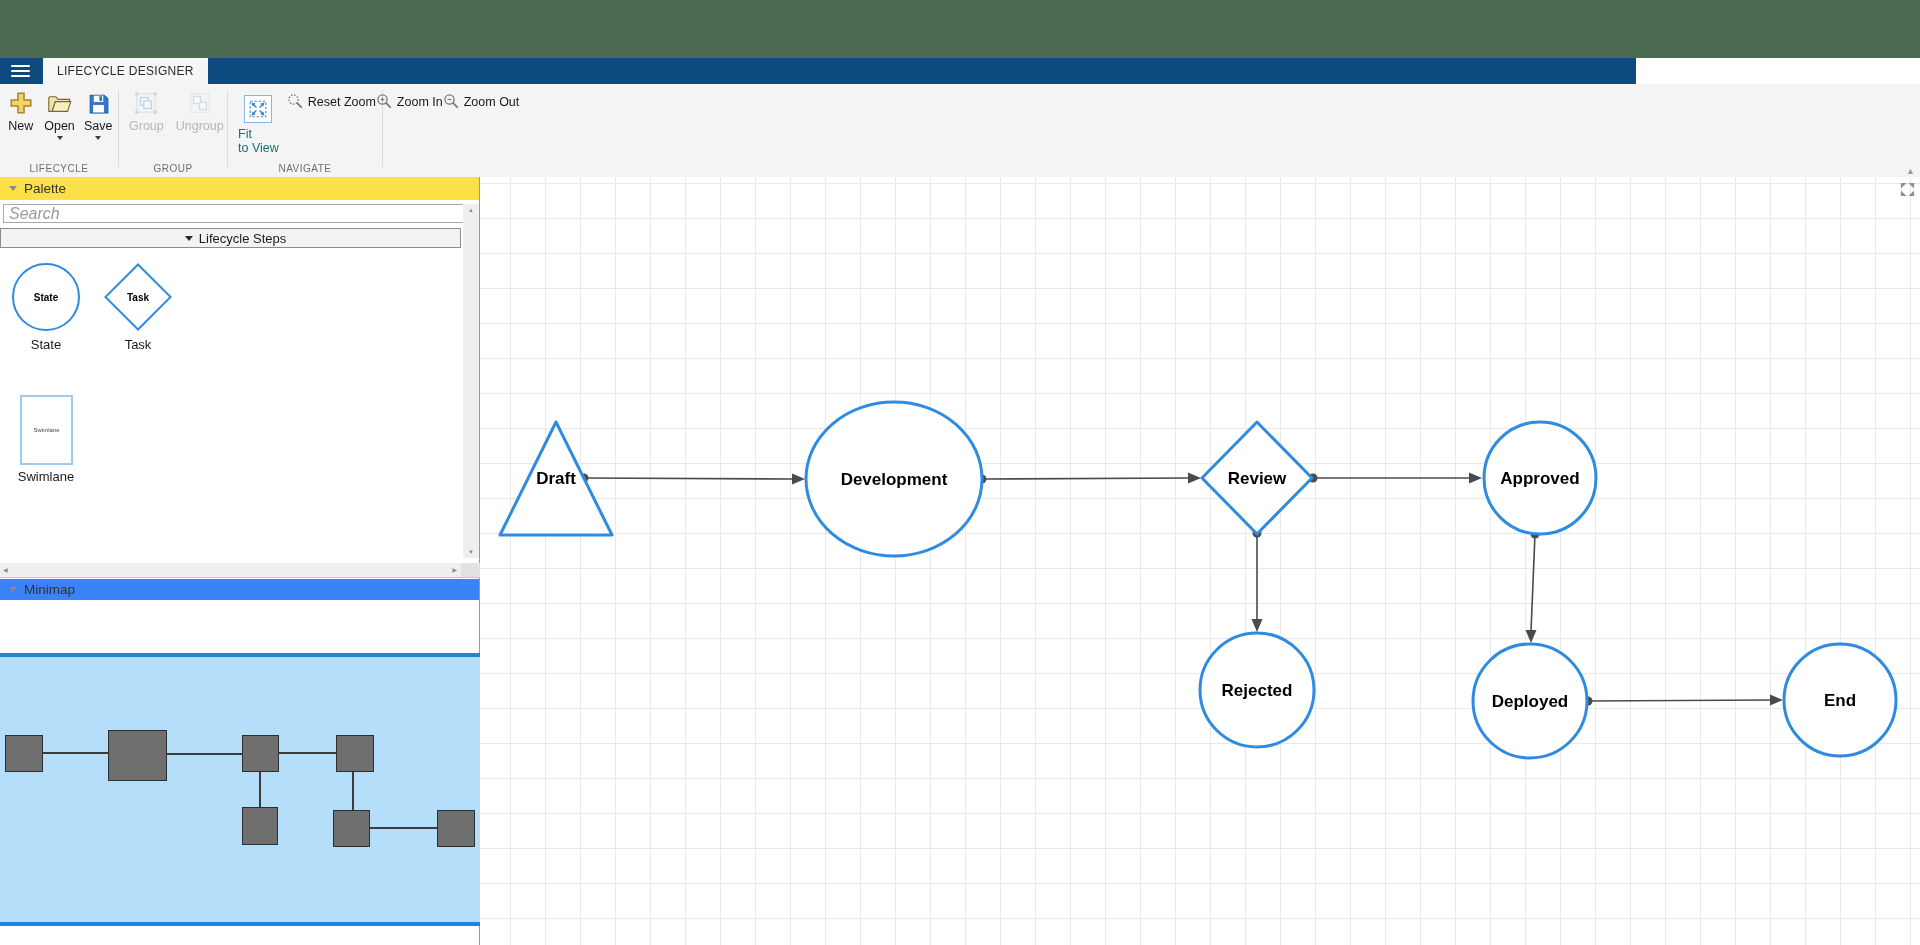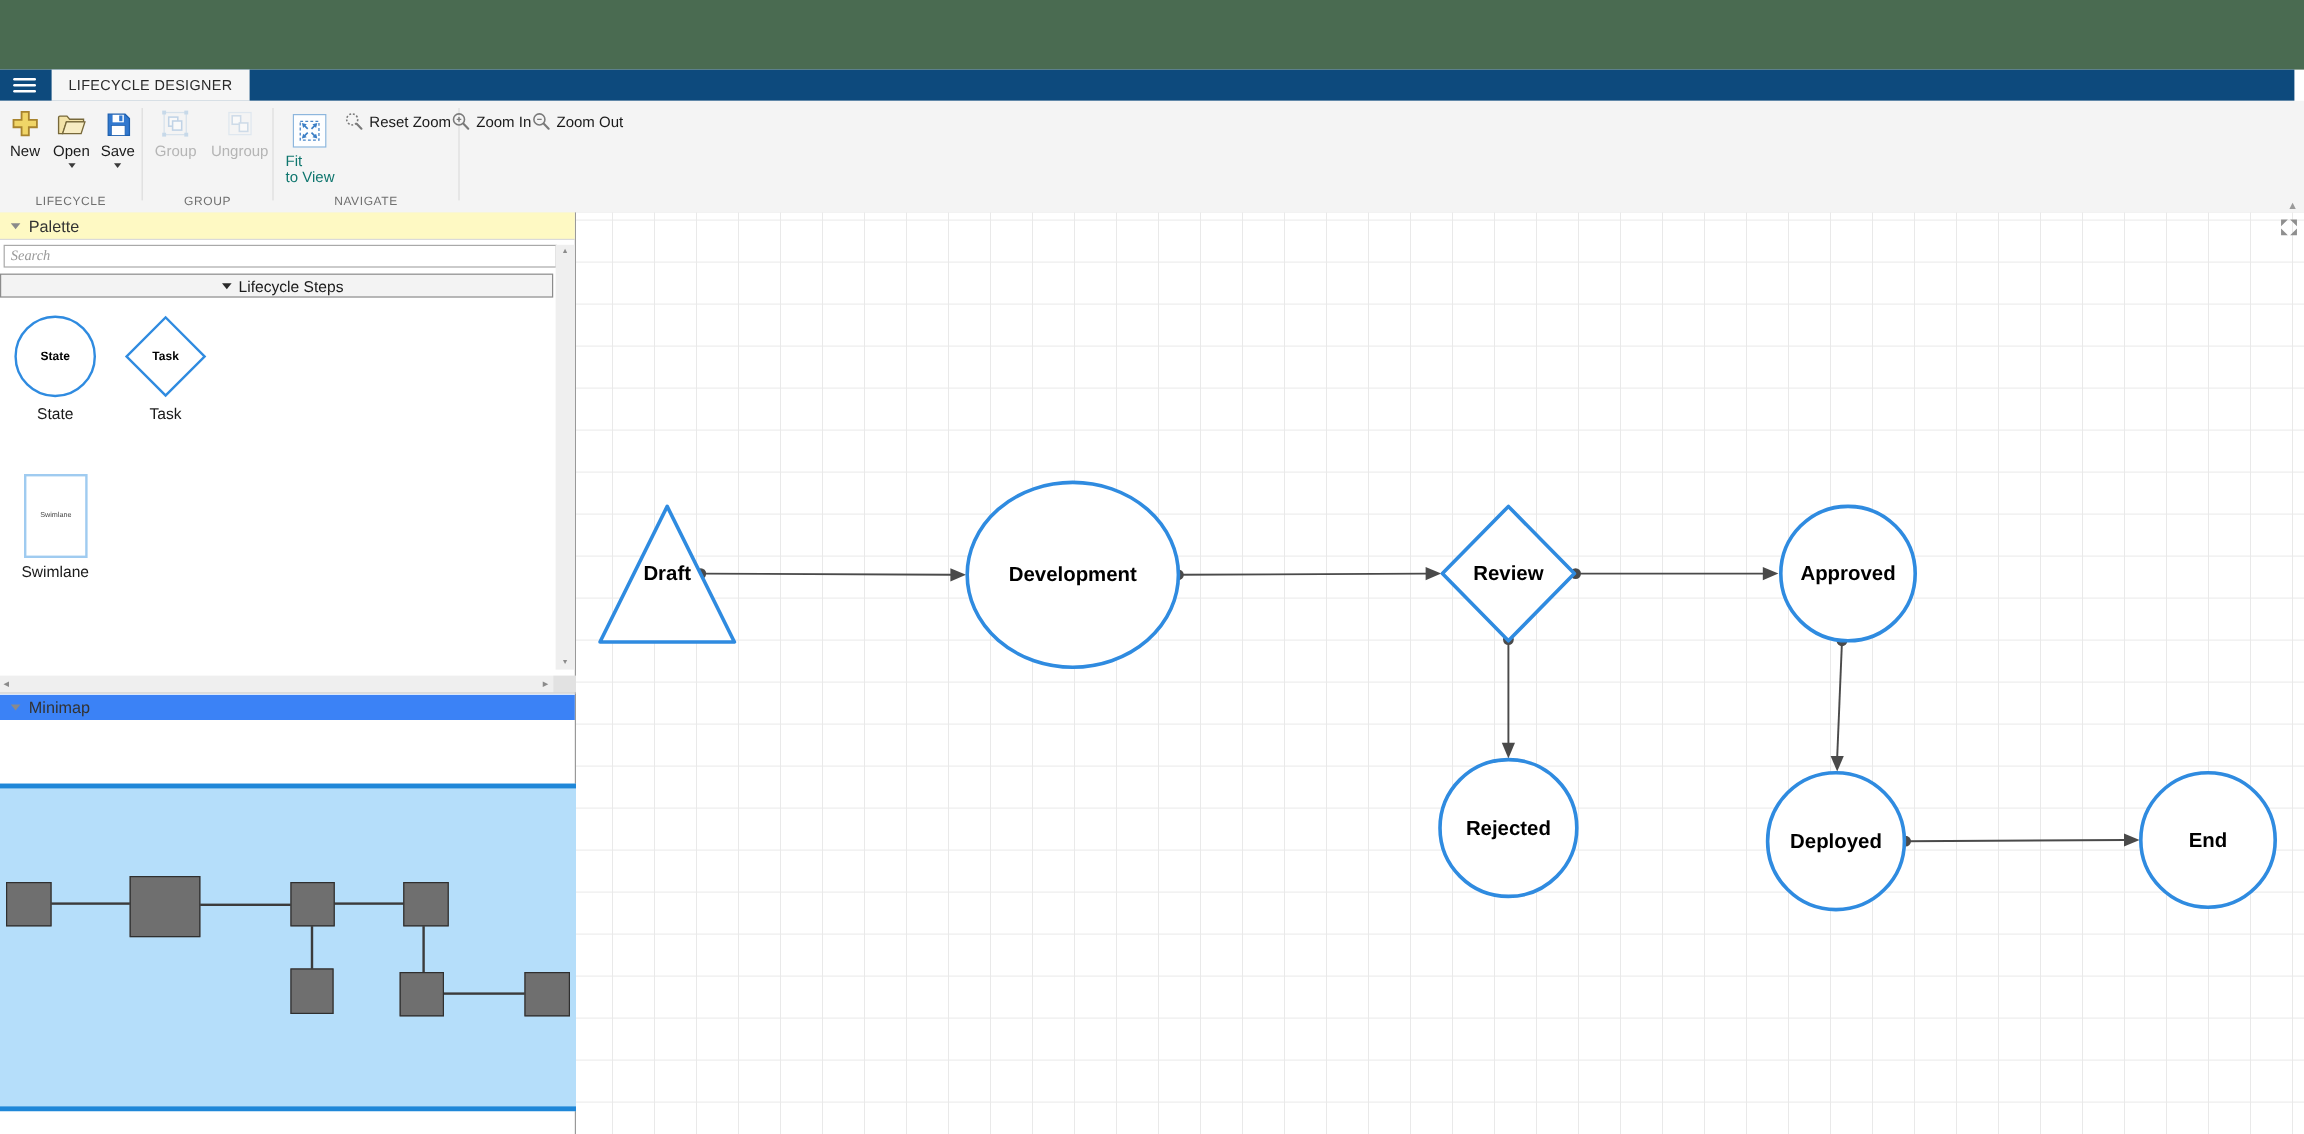--- a/index.html
+++ b/index.html
@@ -2,21 +2,21 @@
 <html><head>
 <meta charset="utf-8">
 <style>
   html,body{margin:0;padding:0;}
   body{
     width:1920px;height:945px;overflow:hidden;background:#fff;
     font-family:"Liberation Sans", sans-serif;
     -webkit-font-smoothing:antialiased;position:relative;
   }
   .titlebar{position:absolute;left:0;top:0;width:1920px;height:58px;background:#4a6b51;}
-  .tabbar{position:absolute;left:0;top:58px;width:1912px;height:26px;background:#0d4a7d;display:flex;align-items:stretch;}
+  .tabbar{position:absolute;left:0;top:58px;width:1636px;height:26px;background:#0d4a7d;display:flex;align-items:stretch;}
   .menu-btn{width:40px;display:flex;align-items:center;justify-content:center;cursor:pointer;}
   .menu-btn .bars{width:19px;}
   .menu-btn .bars div{height:2.5px;background:#fff;margin:2.5px 0;border-radius:1px;}
   .tab{background:#f6f6f6;color:#2b2b2b;font-size:12px;letter-spacing:.3px;display:flex;align-items:center;padding:0 14px;margin-left:3px;}
   .toolbar{position:absolute;left:0;top:84px;width:1920px;height:93px;background:#f4f4f4;border-bottom:1px solid #cfcfcf;display:flex;}
   .tsection{position:relative;flex:0 0 auto;}
   .tsection .sec-label{position:absolute;left:0;right:0;bottom:3px;text-align:center;font-size:10px;color:#6f6f6f;letter-spacing:.5px;}
   .vsep{flex:0 0 1px;background:#dcdcdc;margin:6px 0 10px 0;}
   .btnrow{display:flex;padding:4px 4px 0 5px;gap:7px;}
   .tbtn{display:flex;flex-direction:column;align-items:center;width:37px;cursor:pointer;}
@@ -27,24 +27,24 @@
   .caret{width:0;height:0;border-left:3.5px solid transparent;border-right:3.5px solid transparent;border-top:4px solid #3a3a3a;margin-top:3px;}
   .navrow{display:flex;padding:4px 2px 0 10px;}
   .fitwrap{display:flex;flex-direction:column;align-items:center;width:52px;cursor:pointer;}
   .fitbox{width:26px;height:26px;border:1px solid #8db6dd;background:#fdfeff;display:flex;align-items:center;justify-content:center;margin-top:7px;}
   .fitlabel{font-size:12.5px;color:#0f766e;line-height:14px;margin-top:4px;white-space:nowrap;}
   .zoomcol{display:flex;flex-direction:row;margin-left:8px;margin-top:3px;}
   .zoomitem{display:flex;align-items:center;gap:5px;height:22px;font-size:12.5px;color:#1a1a1a;cursor:pointer;white-space:nowrap;}
   .strip-collapse{position:absolute;right:5px;bottom:1px;font-size:9px;color:#9a9a9a;cursor:pointer;}
   
   .palette{position:absolute;left:0;top:177px;width:480px;height:768px;background:#fff;border-right:1px solid #999;box-sizing:border-box;}
-  .pal-header{position:absolute;left:0;top:0;width:100%;height:23px;display:flex;align-items:center;gap:7px;padding-left:9px;box-sizing:border-box;border-bottom:1px solid #dadada;font-size:13.5px;color:#333;background:#fef9c3;cursor:pointer;}
+  .pal-header{position:absolute;left:0;top:0;width:100%;height:23px;display:flex;align-items:center;gap:7px;padding-left:9px;box-sizing:border-box;border-bottom:1px solid #dadada;font-size:13.5px;color:#333;background:#fde047;cursor:pointer;}
   .tri-gray{width:0;height:0;border-left:4px solid transparent;border-right:4px solid transparent;border-top:5px solid #8a8a8a;}
   .tri-black{width:0;height:0;border-left:4px solid transparent;border-right:4px solid transparent;border-top:5px solid #2a2a2a;}
-  .pal-search{position:absolute;left:3px;top:27px;width:449px;height:15px;border:1px solid #a9a9a9;font-size:12px;padding:1px 5px;color:#333;font-family:Liberation Serif, serif;}
+  .pal-search{position:absolute;left:3px;top:27px;width:449px;height:15px;border:1px solid #a9a9a9;font-size:16px;padding:1px 5px;color:#333;font-family:Liberation Sans, sans-serif;}
   .pal-search::placeholder{font-style:italic;color:#9a9a9a;}
   .sec-h{position:absolute;left:0;width:461px;height:20px;background:#f3f3f3;border:1px solid #8c8c8c;box-sizing:border-box;display:flex;align-items:center;gap:6px;padding-left:10px;font-size:13px;color:#1a1a1a;cursor:pointer;justify-content:center;}
   .state-shape{position:absolute;left:12px;top:86px;width:68px;height:68px;border:2.5px solid #2f8be0;border-radius:50%;box-sizing:border-box;background:#fff;display:flex;align-items:center;justify-content:center;font-size:10px;font-weight:bold;color:#000;cursor:grab;}
   .task-shape{position:absolute;left:102px;top:86px;width:72px;height:68px;cursor:grab;}
   .task-diamond{position:absolute;left:12px;top:10px;width:48px;height:48px;border:2.5px solid #2f8be0;box-sizing:border-box;background:#fff;transform:rotate(45deg);}
   .task-label{position:absolute;left:0;top:0;width:72px;height:68px;display:flex;align-items:center;justify-content:center;font-size:10px;font-weight:bold;color:#000;}
   .pal-cap{position:absolute;text-align:center;font-size:13px;color:#1a1a1a;}
   .swim-shape{position:absolute;left:20px;top:218px;width:53px;height:70px;border:2px solid #9fcbf0;box-sizing:border-box;background:#fff;display:flex;align-items:center;justify-content:center;cursor:grab;}
   .swim-shape span{font-size:6px;color:#444;}
   .vscroll{position:absolute;left:463px;top:27px;width:16px;height:354px;background:#efefef;}

